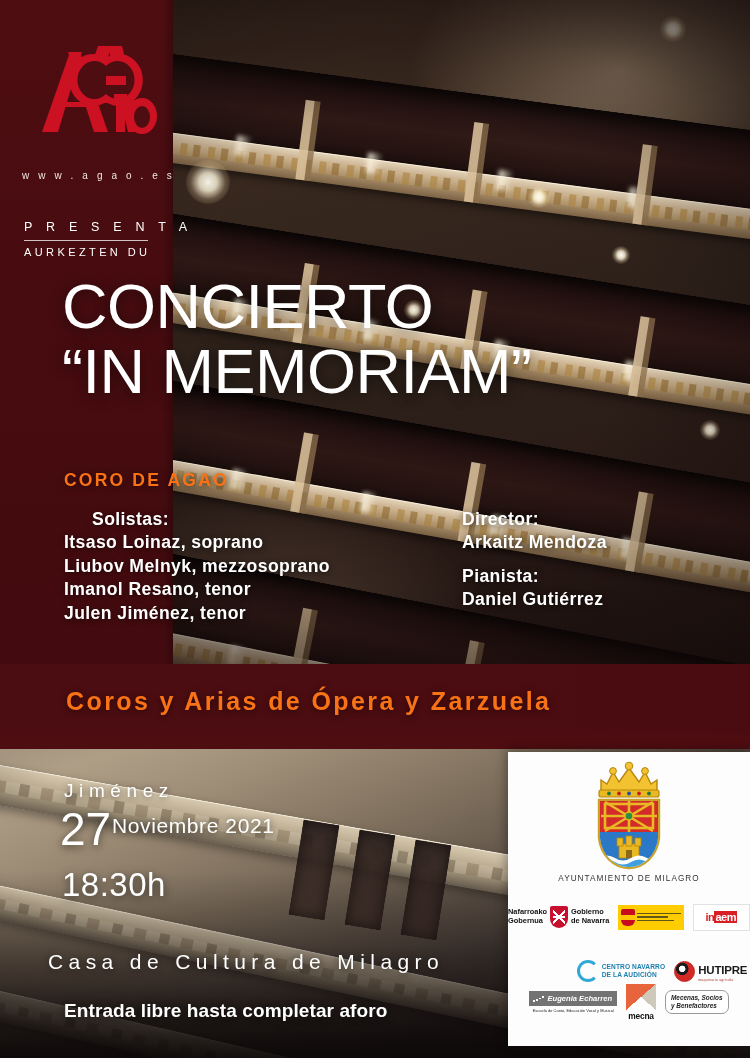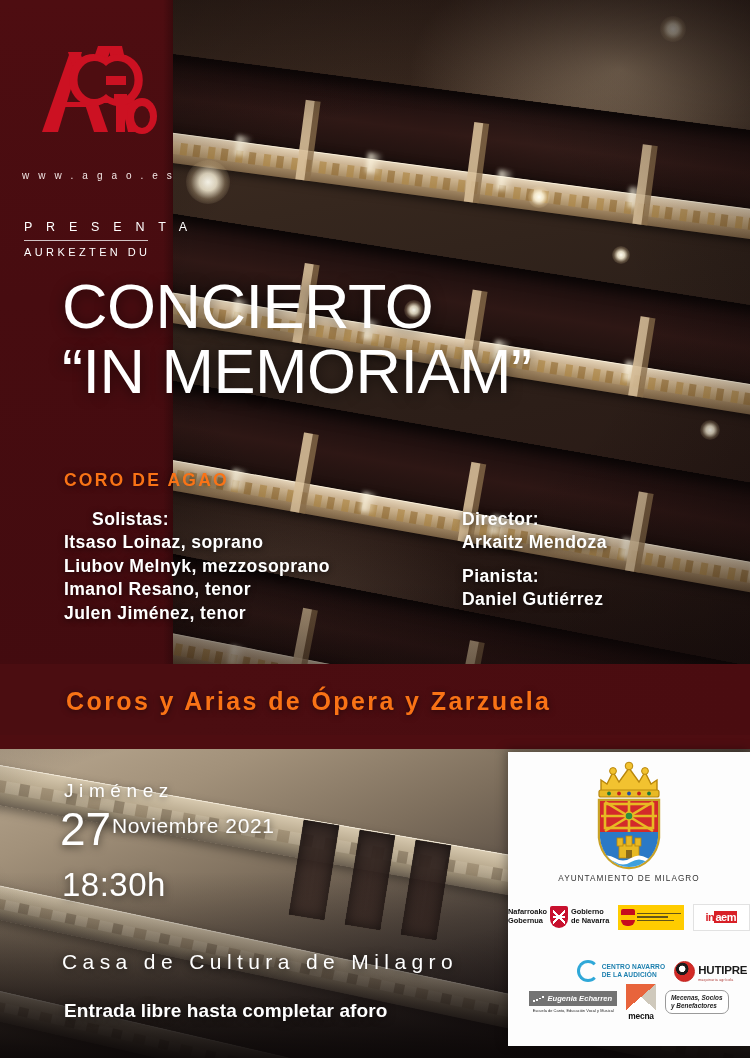--- a/index.html
+++ b/index.html
@@ -300,21 +300,21 @@
     position: absolute;
     left: 62px; top: 866px;
     color: #fff;
     font-size: 33px;
     font-weight: 400;
     letter-spacing: .5px;
     text-shadow: 0 2px 9px rgba(0,0,0,.6);
   }
   .venue {
     position: absolute;
-    left: 62px; top: 950px;
+    left: 48px; top: 950px;
     color: #fff;
     font-size: 21px;
     letter-spacing: 5.4px;
     font-weight: 400;
     text-shadow: 0 1px 8px rgba(0,0,0,.7);
   }
   .admission {
     position: absolute;
     left: 64px; top: 1000px;
     color: #fff;

